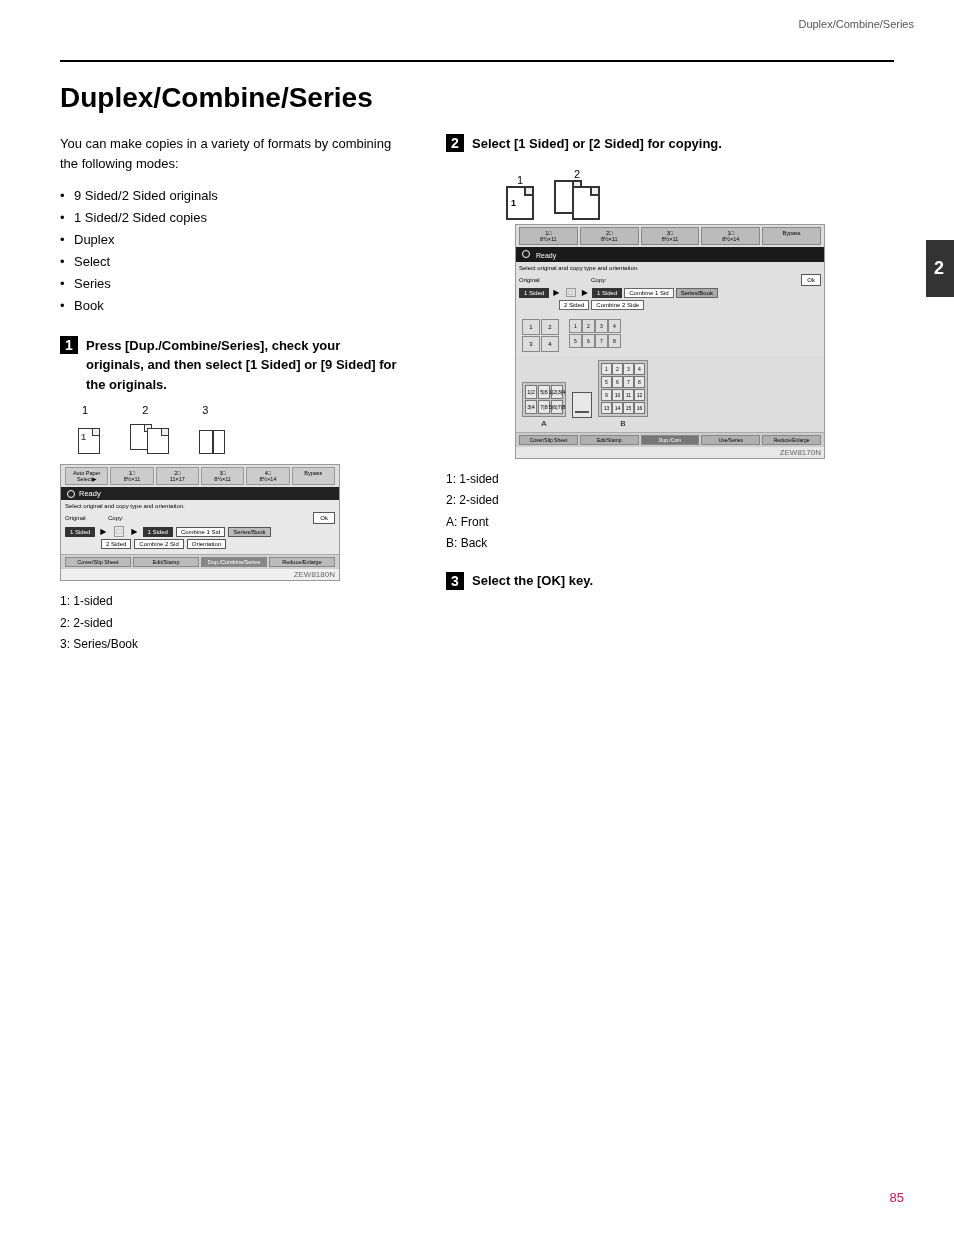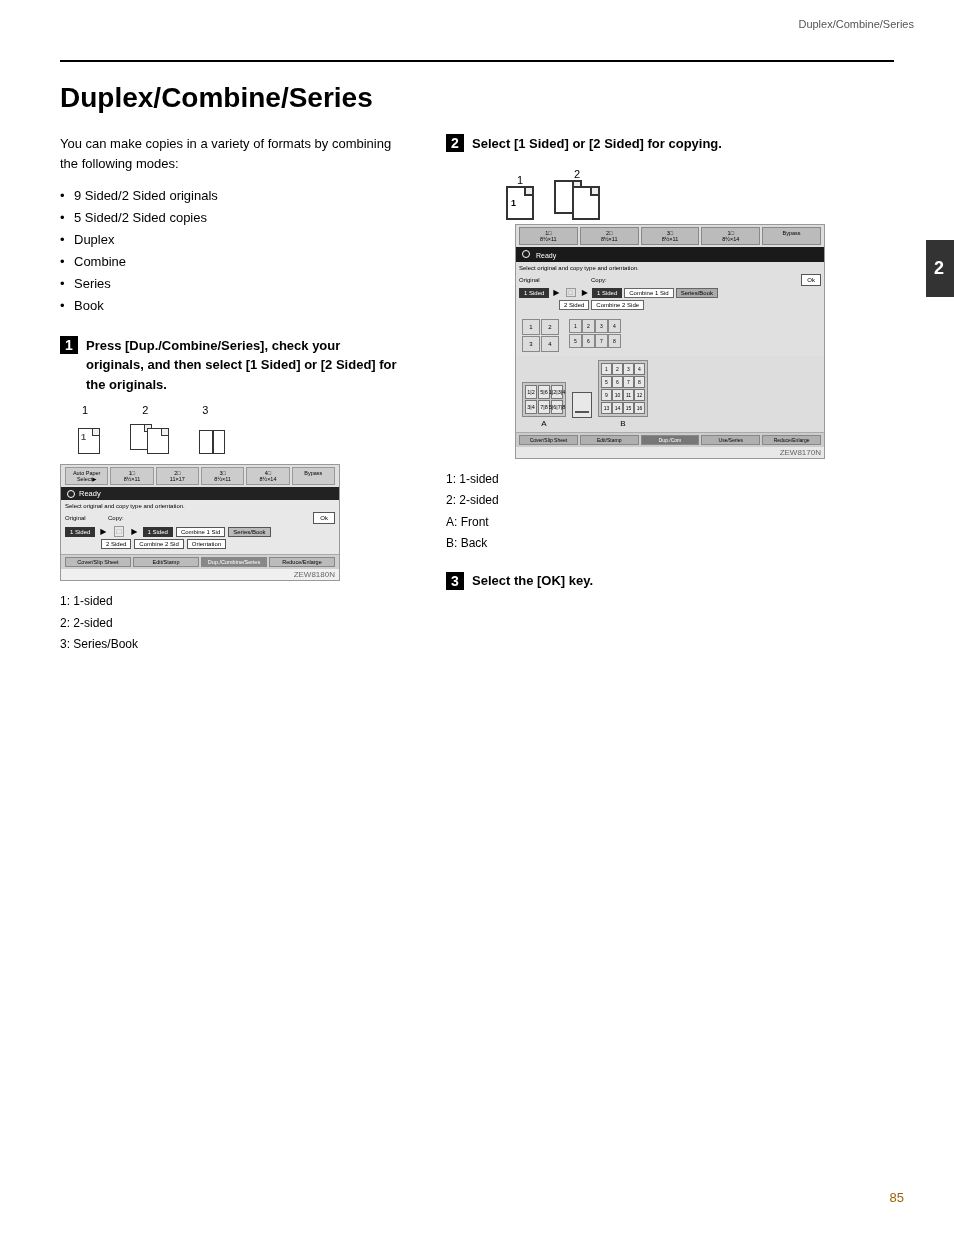--- a/index.html
+++ b/index.html
@@ -19,21 +19,21 @@
       right: 40px;
       font-size: 11px;
       color: #555;
     }
 
     .page-number {
       position: absolute;
       bottom: 30px;
       right: 50px;
       font-size: 13px;
-      color: #a16207;
+      color: #be185d;
     }
 
     .chapter-tab {
       position: absolute;
       top: 240px;
       right: 0;
       width: 28px;
       background: #333;
       color: #fff;
       font-size: 18px;
@@ -425,31 +425,31 @@
   <h1 class="main-title">Duplex/Combine/Series</h1>
 
   <div class="two-col">
 
     <div class="left-col">
 
       <p class="intro-text">You can make copies in a variety of formats by combining the following modes:</p>
 
       <ul class="bullet-list">
         <li>9 Sided/2 Sided originals</li>
-        <li>5 Sided/2 Sided copies</li>
+        <li>1 Sided/2 Sided copies</li>
         <li>Duplex</li>
-        <li>Combine</li>
+        <li>Select</li>
         <li>Series</li>
         <li>Book</li>
       </ul>
 
       <div class="step-block">
         <div class="step-header">
           <span class="step-number">1</span>
-          <span class="step-text">Press [Dup./Combine/Series], check your originals, and then select [1 Sided] or [2 Sided] for the originals.</span>
+          <span class="step-text">Press [Dup./Combine/Series], check your originals, and then select [1 Sided] or [9 Sided] for the originals.</span>
         </div>
 
         <div class="diagram-area">
 
           <div style="display:flex; gap:54px; padding-left:22px; margin-bottom:4px;">
             <span class="num-label">1</span>
             <span class="num-label">2</span>
             <span class="num-label">3</span>
           </div>
 

